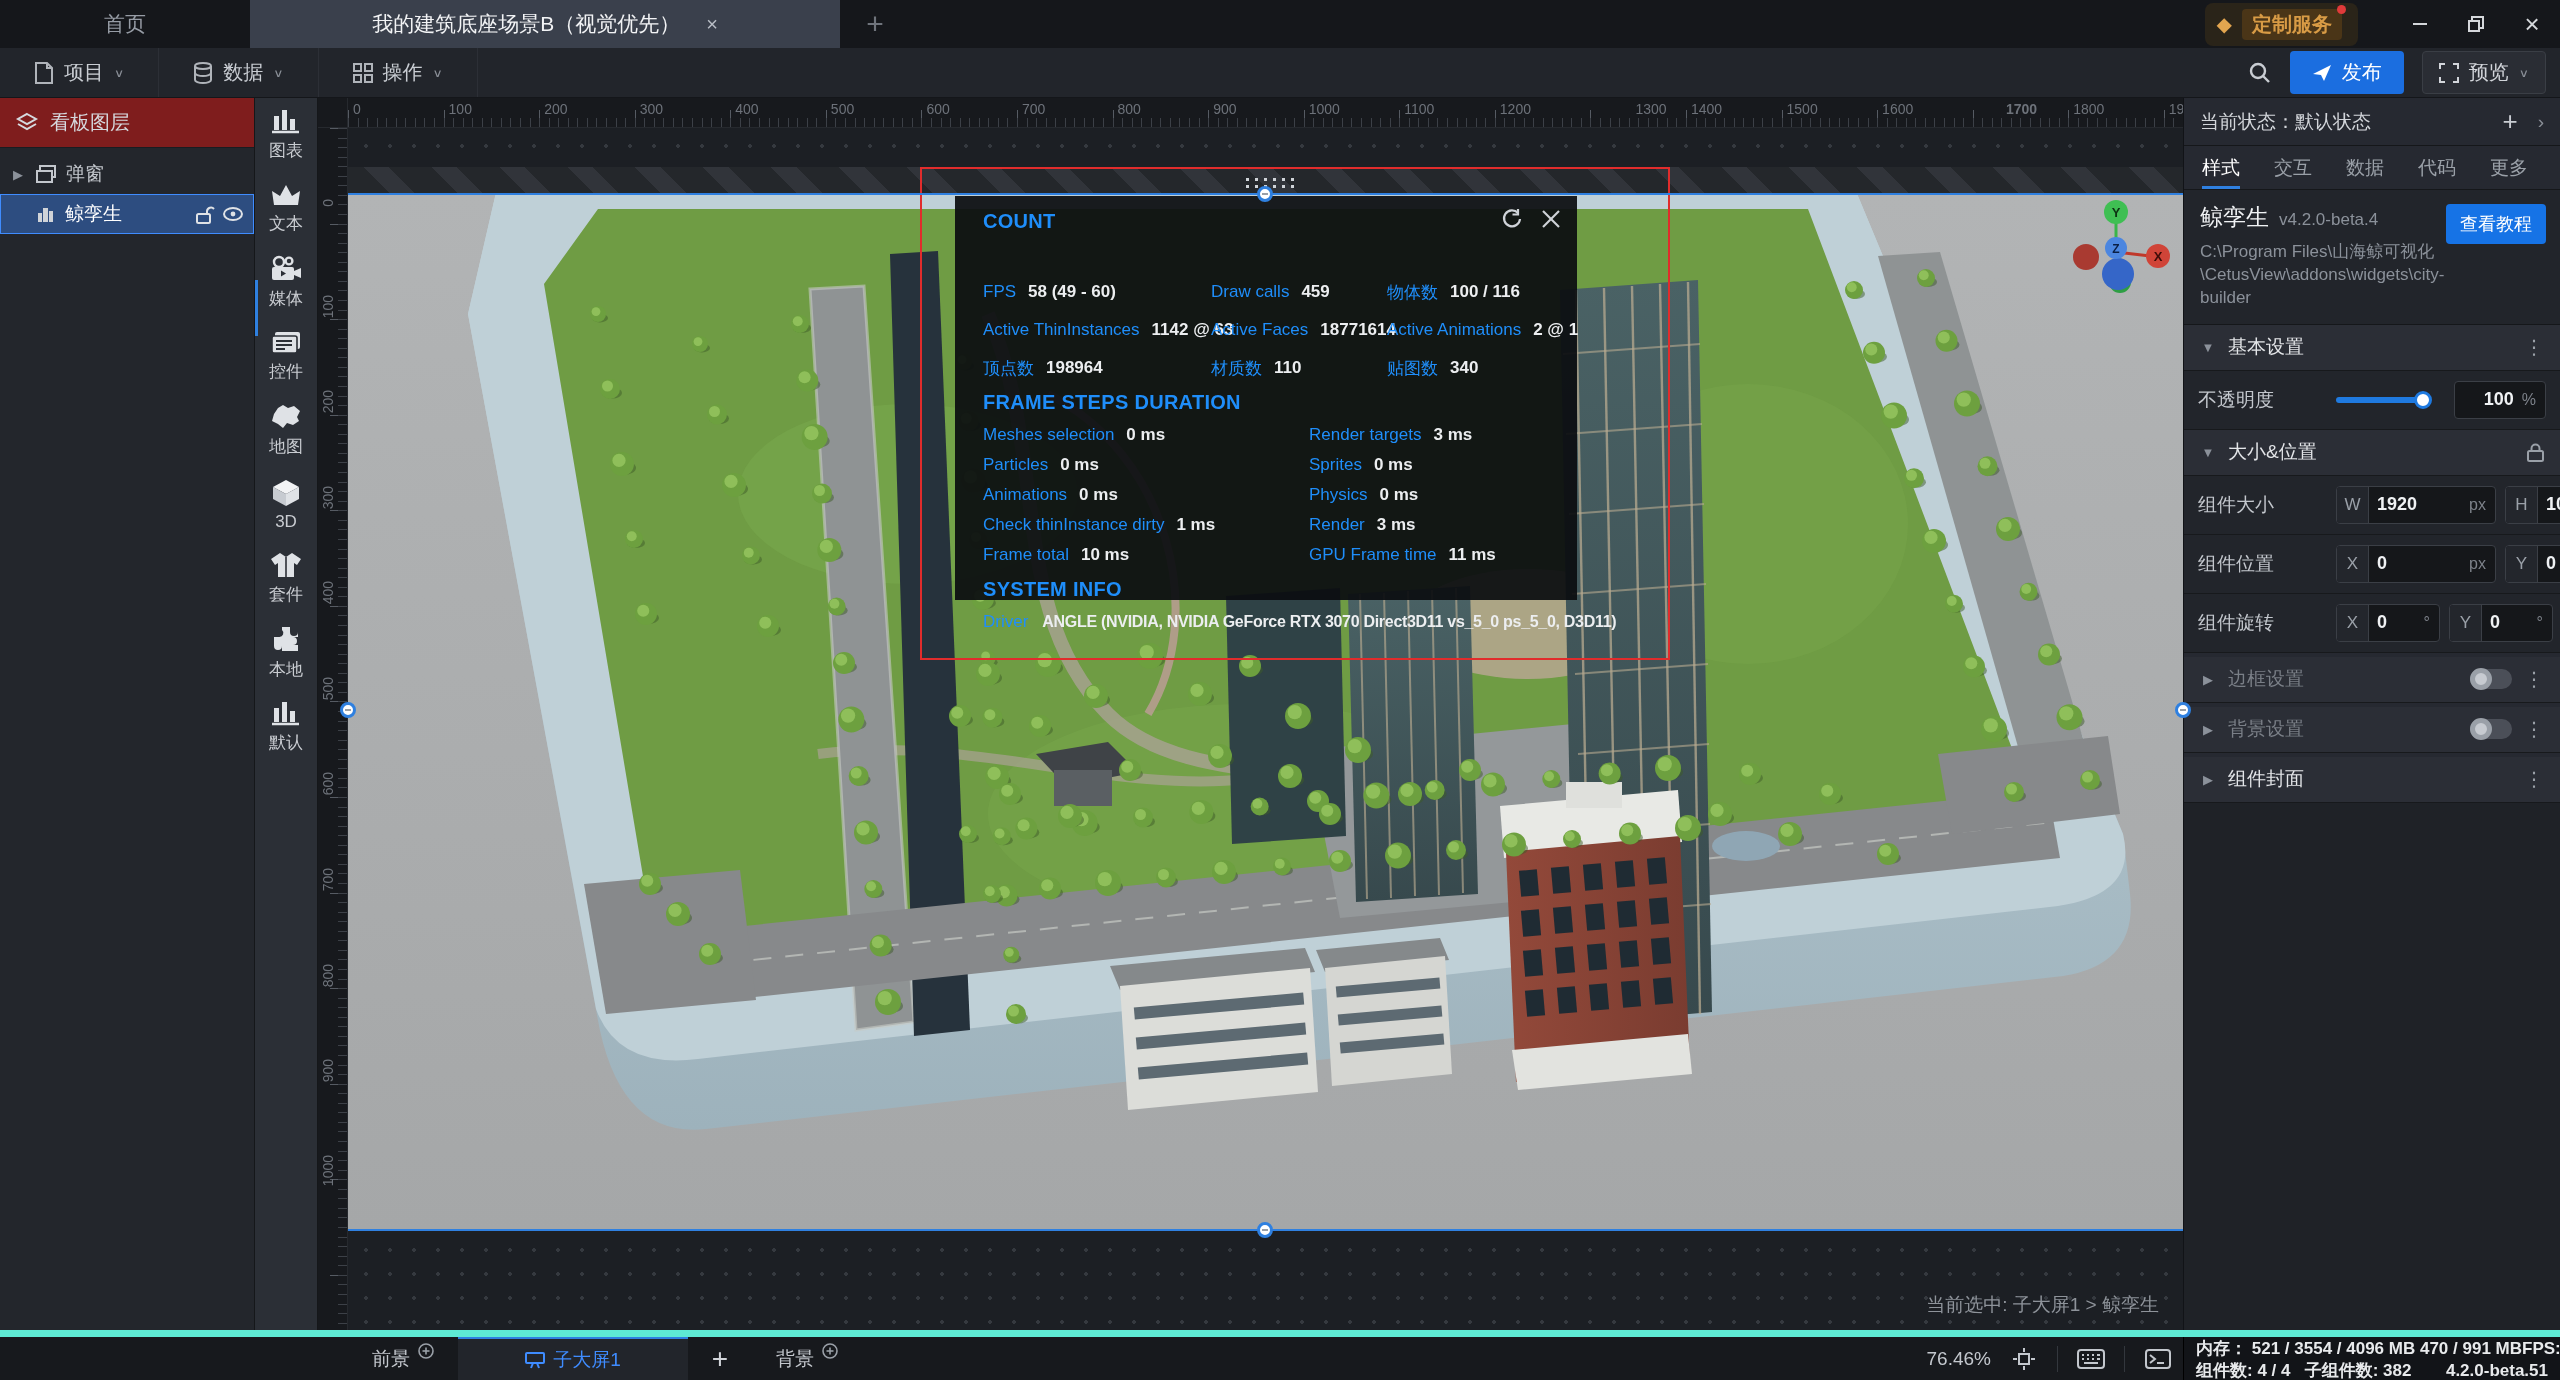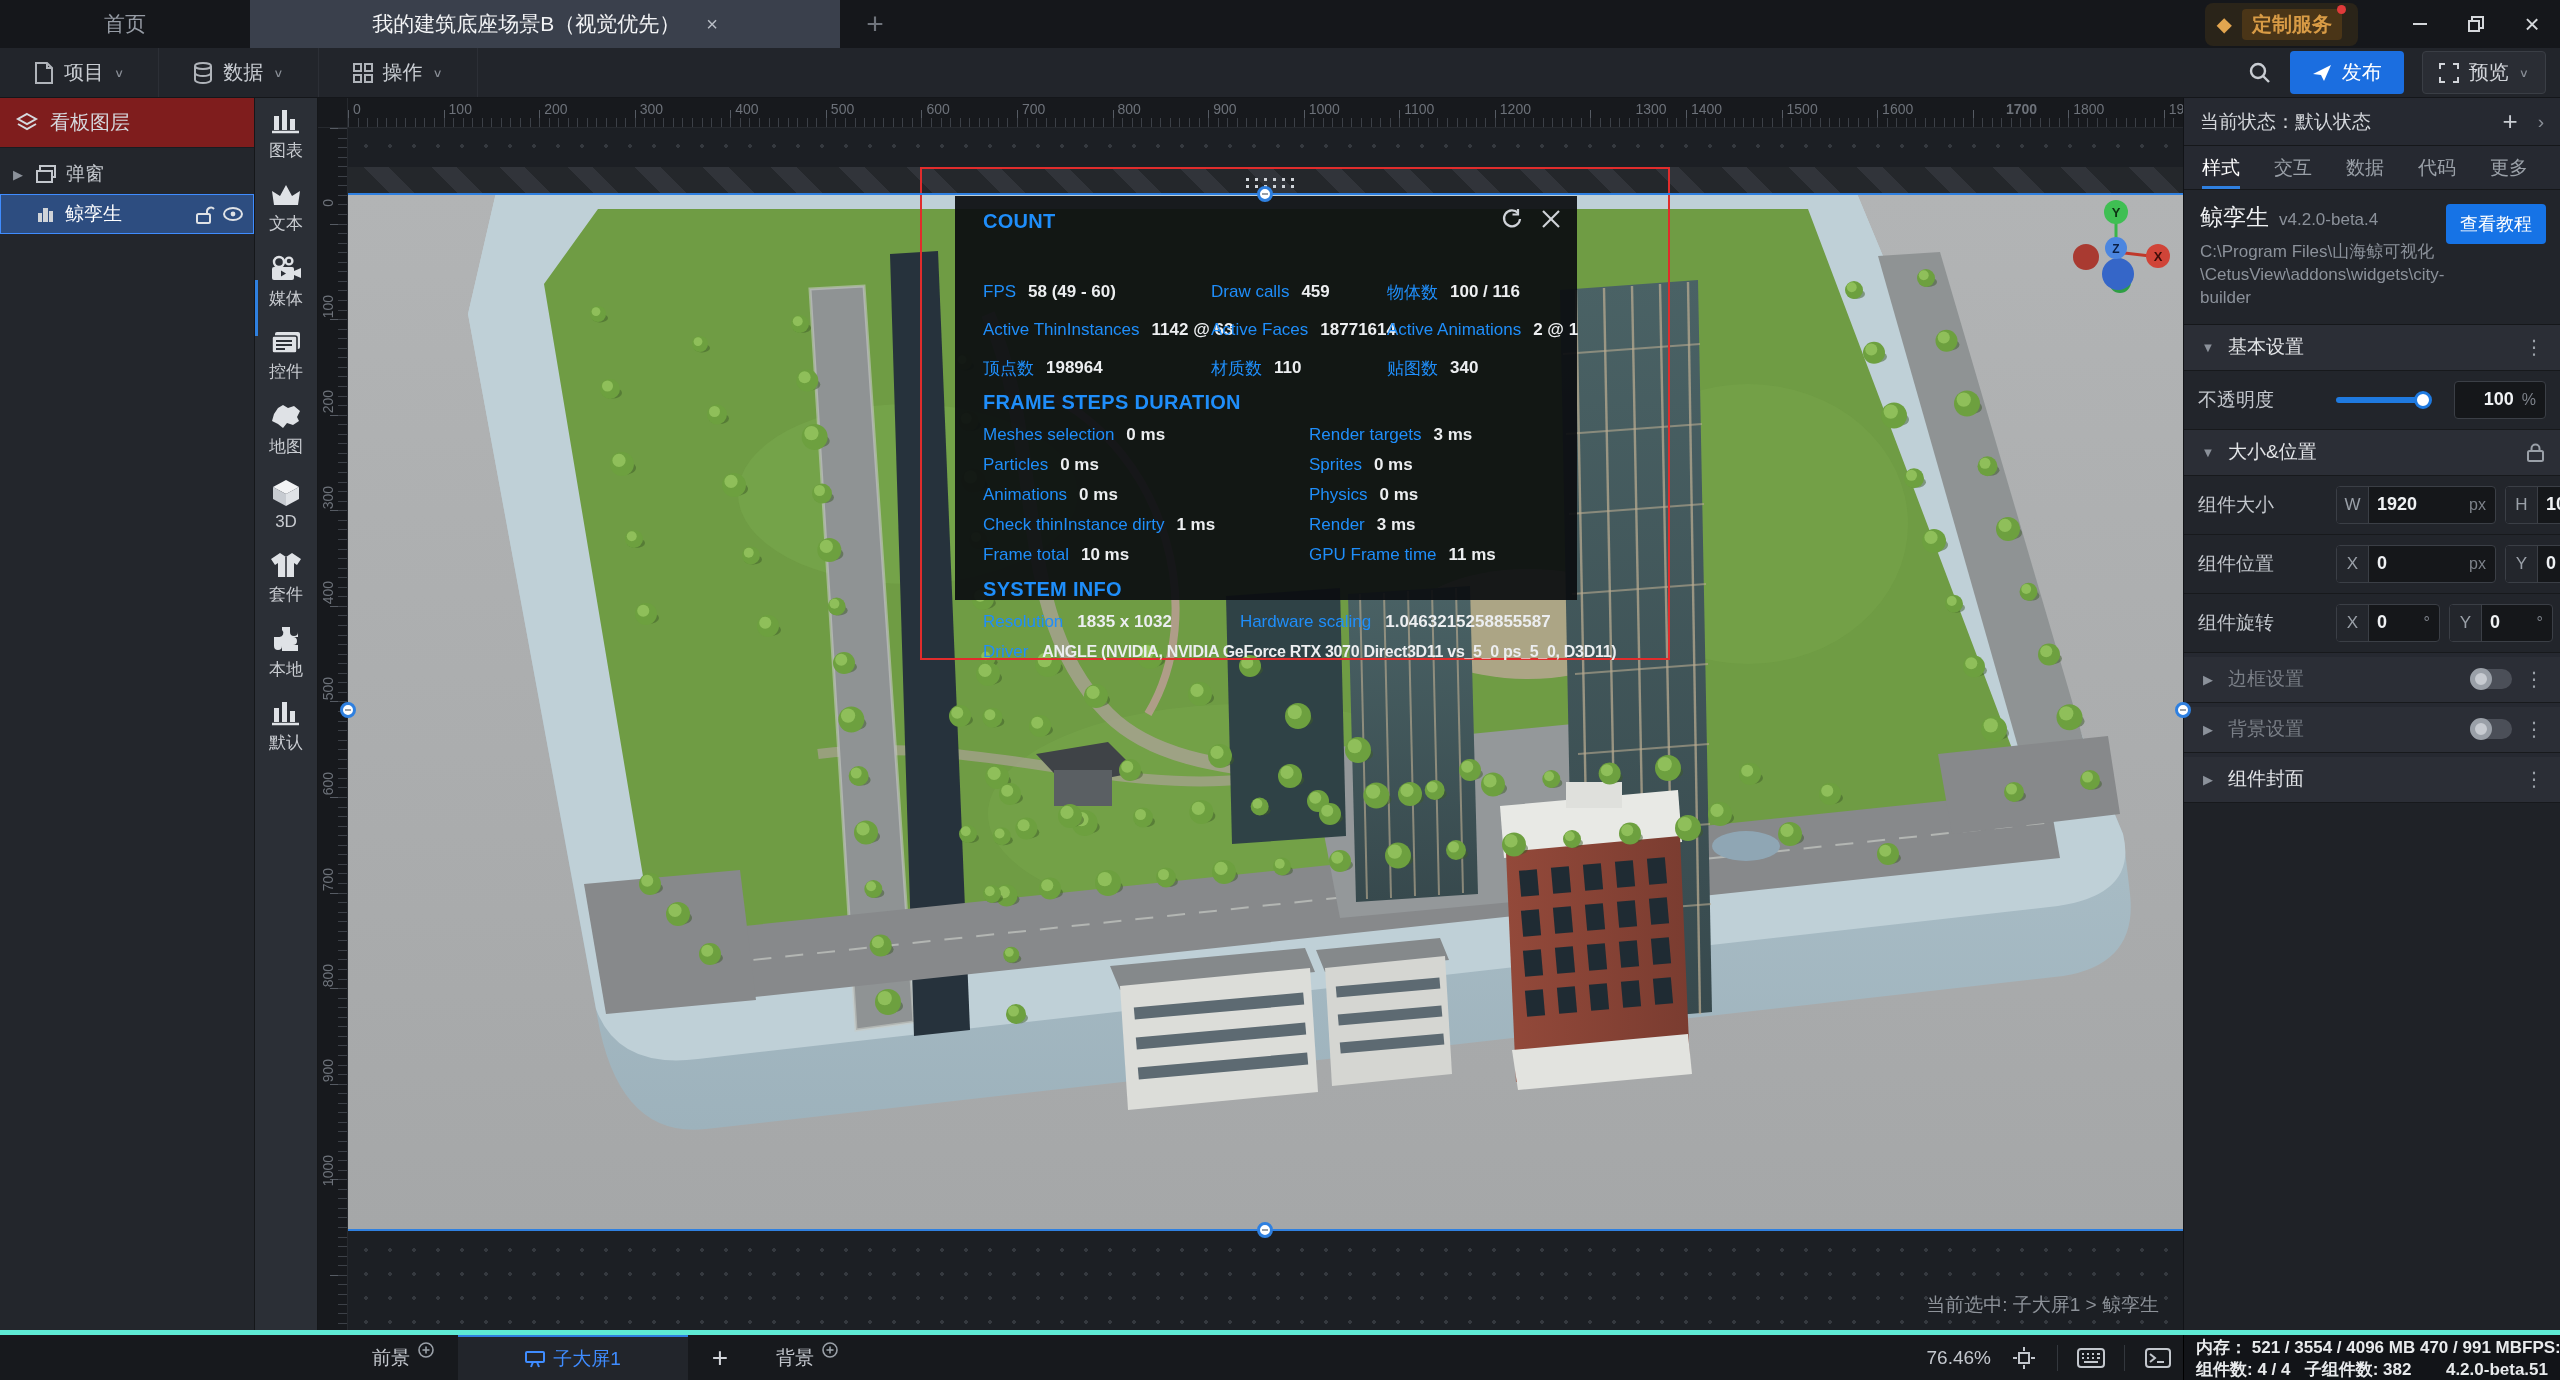--- a/index.html
+++ b/index.html
@@ -115,21 +115,21 @@
   .opbox { width:92px; justify-content:flex-end; }
   .opbox .v { text-align:right; flex:none; width:50px; }
   .pair .numbox { width:160px; }
   .triple .numbox { width:104px; }
   .pair, .triple { display:flex; gap:9px; }
   .toggle { width:42px; height:20px; border-radius:10px; background:#7d838c66; position:relative; flex:none; }
   .toggle::after { content:""; position:absolute; left:0px; top:-1px; width:22px; height:22px; border-radius:50%; background:#c7cbd1; border:5px solid #9aa0a8; box-sizing:border-box; }
   .rp-fill { background:#1f2227; height:560px; }
 
   
-  .bottombar { position:absolute; left:0; top:1330px; width:2560px; height:50px; background:#17191d; border-top:5px solid #5eead4; display:flex; align-items:stretch; }
+  .bottombar { position:absolute; left:0; top:1330px; width:2560px; height:50px; background:#17191d; border-top:7px solid #5eead4; display:flex; align-items:stretch; }
   .bb-spacer { width:348px; }
   .bb-tab { display:flex; align-items:center; justify-content:center; gap:8px; color:#c3c7cd; font-size:19px; padding:0 24px; position:relative; }
   .bb-tab .plus-badge { position:relative; top:-8px; }
   .bb-tab.active { background:#22252b; color:#3f8cff; border-top:2px solid #2f80e0; min-width:230px; }
   .bb-plus { width:64px; display:flex; align-items:center; justify-content:center; color:#d2d5da; font-size:28px; }
   .bb-right { margin-left:auto; display:flex; align-items:center; gap:16px; }
   .bb-zoom { color:#c3c7cd; font-size:19px; }
   .bb-ico { display:flex; align-items:center; justify-content:center; width:34px; }
   .bb-sep { width:1px; height:26px; background:#33373d; }
   .statusblk { width:377px; background:#121418; border-left:1px solid #000; padding:3px 12px 0 12px; display:flex; flex-direction:column; justify-content:center; gap:2px; }
@@ -918,27 +918,20 @@
         <div class="cell">
             <span class="lbl">Frame total</span>
             <span class="val">10 ms</span>
           </div>
         <div class="cell">
             <span class="lbl">GPU Frame time</span>
             <span class="val">11 ms</span>
           </div>
       </div>
       <h3>SYSTEM INFO</h3>
-      <div class="sysrow">
-        <span class="lbl">Resolution</span>
-          <span class="val">1835 x 1032</span>
-        <span class="gap"></span>
-        <span class="lbl">Hardware scaling</span>
-          <span class="val">1.0463215258855587</span>
-      </div>
       <div class="sysrow driver">
         <span class="lbl">Driver</span>
           <span class="val">ANGLE (NVIDIA, NVIDIA GeForce RTX 3070 Direct3D11 vs_5_0 ps_5_0, D3D11)</span>
       </div>
     </div>
 
     <div class="drag-dots"></div>
 
     <div class="handle" style="left:939px; top:88px;"></div>
     <div class="handle" style="left:939px; top:1124px;"></div>

